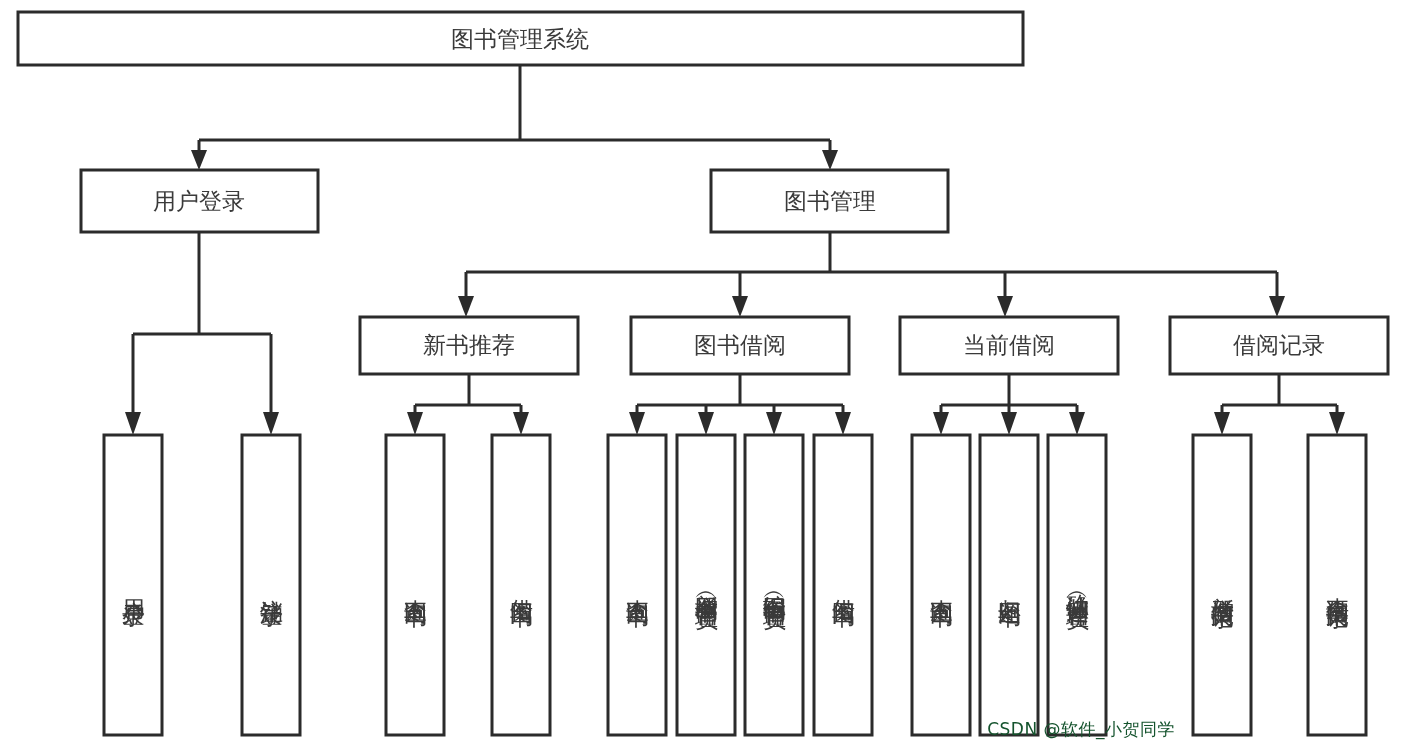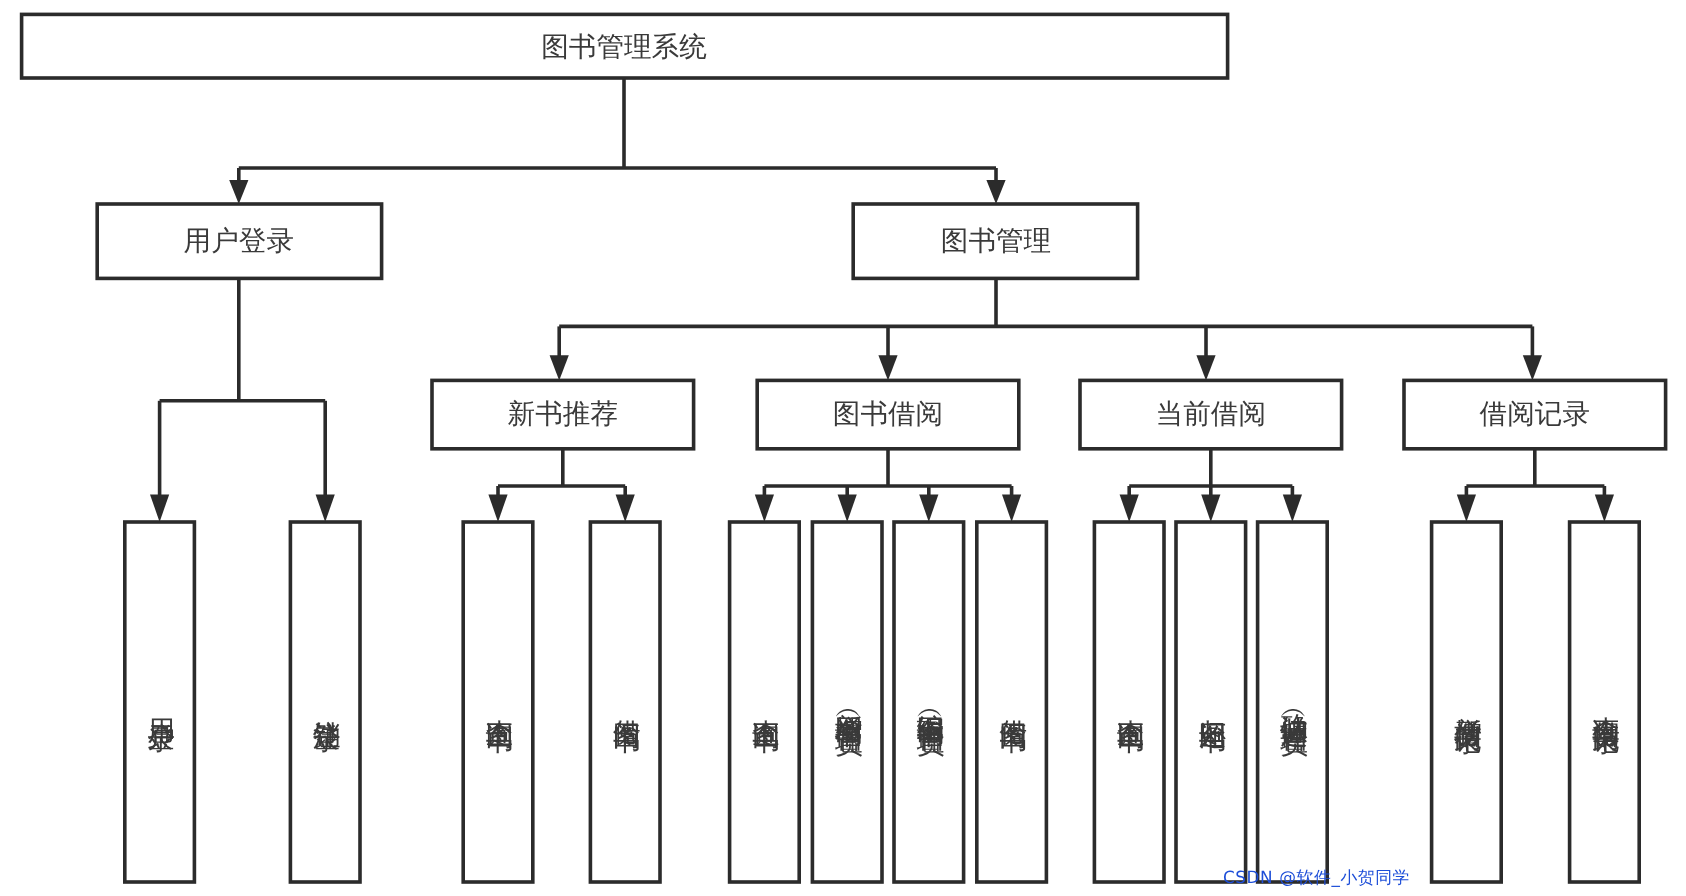--- a/index.html
+++ b/index.html
@@ -64,22 +64,22 @@
     line-height: 1.12;
     letter-spacing: 2px;
     color: #3a3a3a;
     white-space: nowrap;
   }
   .watermark {
     position: absolute;
     right: 8px;
     bottom: 6px;
     font-family: "DejaVu Sans", "Liberation Sans", sans-serif;
-    font-size: 14px;
-    color: #1d4ed8;
+    font-size: 17px;
+    color: #14532d;
     letter-spacing: 0.5px;
     white-space: nowrap;
     pointer-events: none;
   }
 </style>
 </head>
 <body>
 
 <div id="diagram-root">
 

